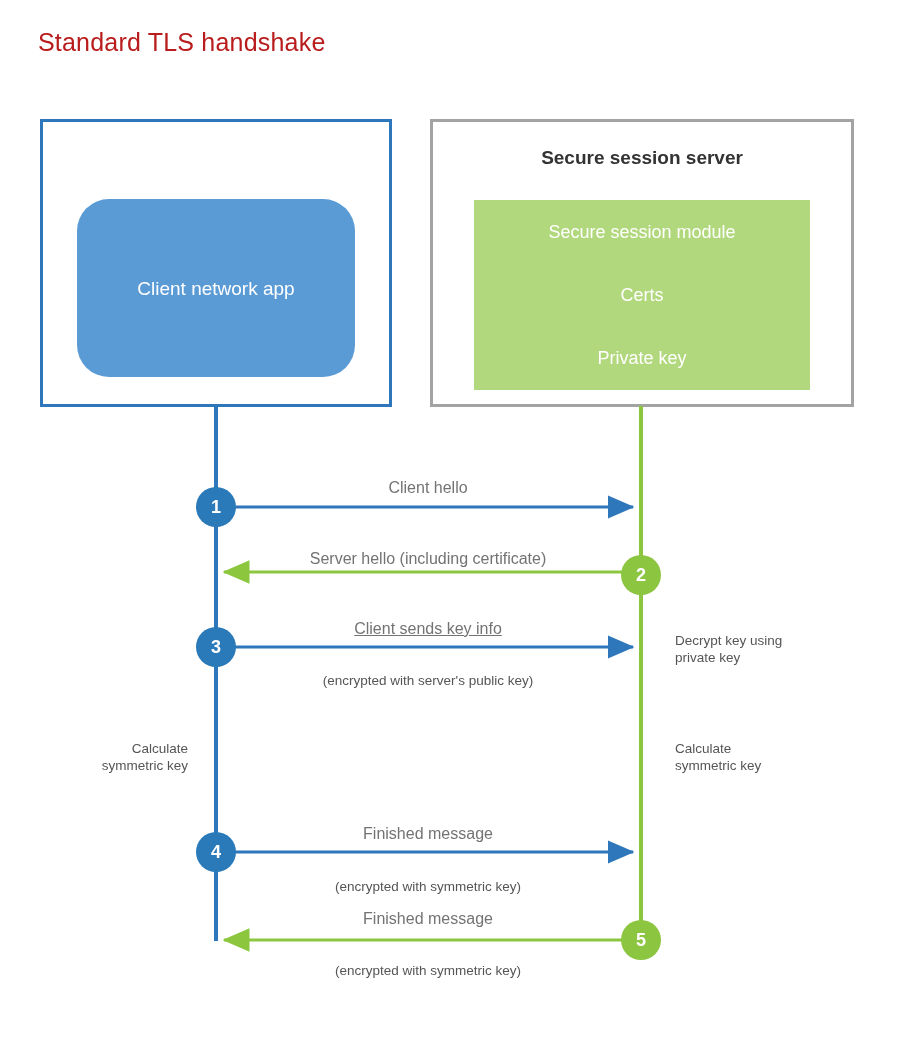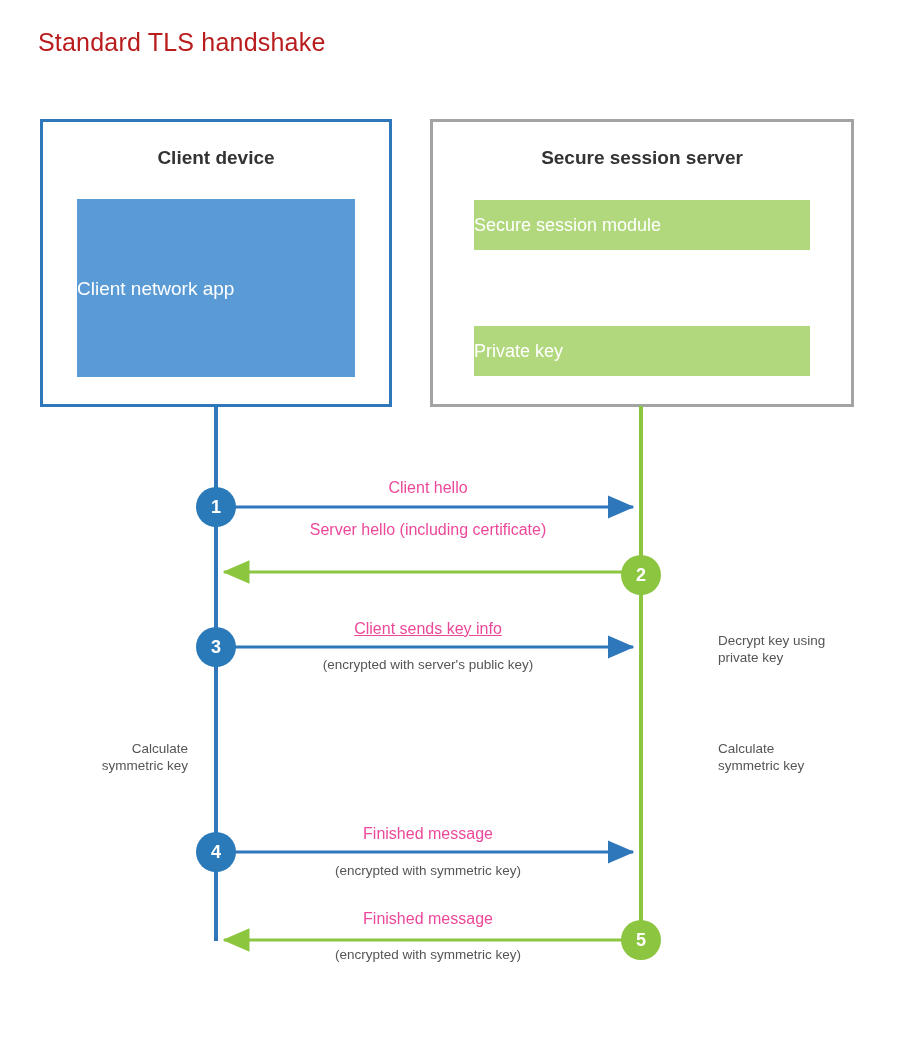--- a/index.html
+++ b/index.html
@@ -60,38 +60,40 @@
 
   #client-app-rect {
     position: absolute;
     left: 34px;
     top: 77px;
     width: 278px;
     height: 178px;
     background: #5b9bd5;
     display: flex;
     align-items: center;
+    justify-content: center;
+    border-radius: 32px;
   }
   #client-app-rect .rect-label {
     color: #ffffff;
     font-size: 19px;
     line-height: 27px;
     text-align: center;
     max-width: 170px;
   }
 
   .server-bar {
     position: absolute;
     left: 41px;
     width: 336px;
-    height: 50px;
+    height: 64px;
     background: #b2d87d;
     display: flex;
     align-items: center;
-    justify-content: flex-start;
+    justify-content: center;
   }
   .server-bar .bar-label {
     color: #ffffff;
     font-size: 18px;
     text-align: center;
   }
   #server-bar-0 { top: 78px; }
   #server-bar-1 { top: 141px; }
   #server-bar-2 { top: 204px; }
 
@@ -100,71 +102,74 @@
     position: absolute;
     left: 0;
     top: 0;
     width: 900px;
     height: 1058px;
   }
 
   .msg-label {
     position: absolute;
     font-size: 16px;
-    color: #ec4899;
+    color: #737373;
     text-align: center;
     white-space: nowrap;
     transform: translateX(-50%);
   }
   .msg-sublabel {
     position: absolute;
     font-size: 13.5px;
     color: #555555;
     text-align: center;
     white-space: nowrap;
     transform: translateX(-50%);
+    margin-top: 16px;
   }
   .side-note {
     position: absolute;
     font-size: 13.5px;
     line-height: 17px;
     color: #555555;
   }
   .side-note.left  { text-align: right; }
-  .side-note.right { text-align: left; margin-left: 43px; }
+  .side-note.right { text-align: left; }
 
   .step-num {
     position: absolute;
     width: 40px;
     height: 40px;
     font-size: 18px;
     font-weight: bold;
     color: #ffffff;
     display: flex;
     align-items: center;
     justify-content: center;
     pointer-events: none;
   }
 </style>
 </head>
 <body>
 
 <div id="page-title">Standard TLS handshake</div>
 
 <div class="actor-box" id="client-device-box">
-  <div class="actor-title">Client device</div>
   <div id="client-app-rect">
     <div class="rect-label">Client network app</div>
   </div>
 </div>
 
 <div class="actor-box" id="server-box">
   <div class="actor-title">Secure session server</div>
   <div class="server-bar" id="server-bar-0">
     <div class="bar-label">Secure session module</div>
+  </div>
+  <div class="server-bar" id="server-bar-1">
+    <div class="bar-label">Certs</div>
   </div>
   <div class="server-bar" id="server-bar-2">
     <div class="bar-label">Private key</div>
   </div>
 </div>
 
 <svg id="sequence-svg" viewBox="0 0 900 1058">
   <defs>
     <marker id="arrow-blue" markerWidth="9" markerHeight="9" refX="8.5" refY="4.5" orient="auto" markerUnits="strokeWidth">
       <path d="M0,0.6 L9,4.5 L0,8.4 Z" fill="#2e77bb"></path>
@@ -195,21 +200,21 @@
 </svg>
 
 <div class="step-num" style="left:196px; top:487px;">1</div>
 <div class="step-num" style="left:621px; top:555px;">2</div>
 <div class="step-num" style="left:196px; top:627px;">3</div>
 <div class="step-num" style="left:196px; top:832px;">4</div>
 <div class="step-num" style="left:621px; top:920px;">5</div>
 
 <div class="msg-label" style="left:428px; top:479px;">Client hello</div>
 
-<div class="msg-label" style="left:428px; top:521px;">Server hello (including certificate)</div>
+<div class="msg-label" style="left:428px; top:550px;">Server hello (including certificate)</div>
 
 <div class="msg-label" style="left:428px; top:620px;text-decoration:underline;">Client sends key info</div>
 <div class="msg-sublabel" style="left:428px; top:657px;">(encrypted with server's public key)</div>
 
 <div class="msg-label" style="left:428px; top:825px;">Finished message</div>
 <div class="msg-sublabel" style="left:428px; top:863px;">(encrypted with symmetric key)</div>
 
 <div class="msg-label" style="left:428px; top:910px;">Finished message</div>
 <div class="msg-sublabel" style="left:428px; top:947px;">(encrypted with symmetric key)</div>
 

